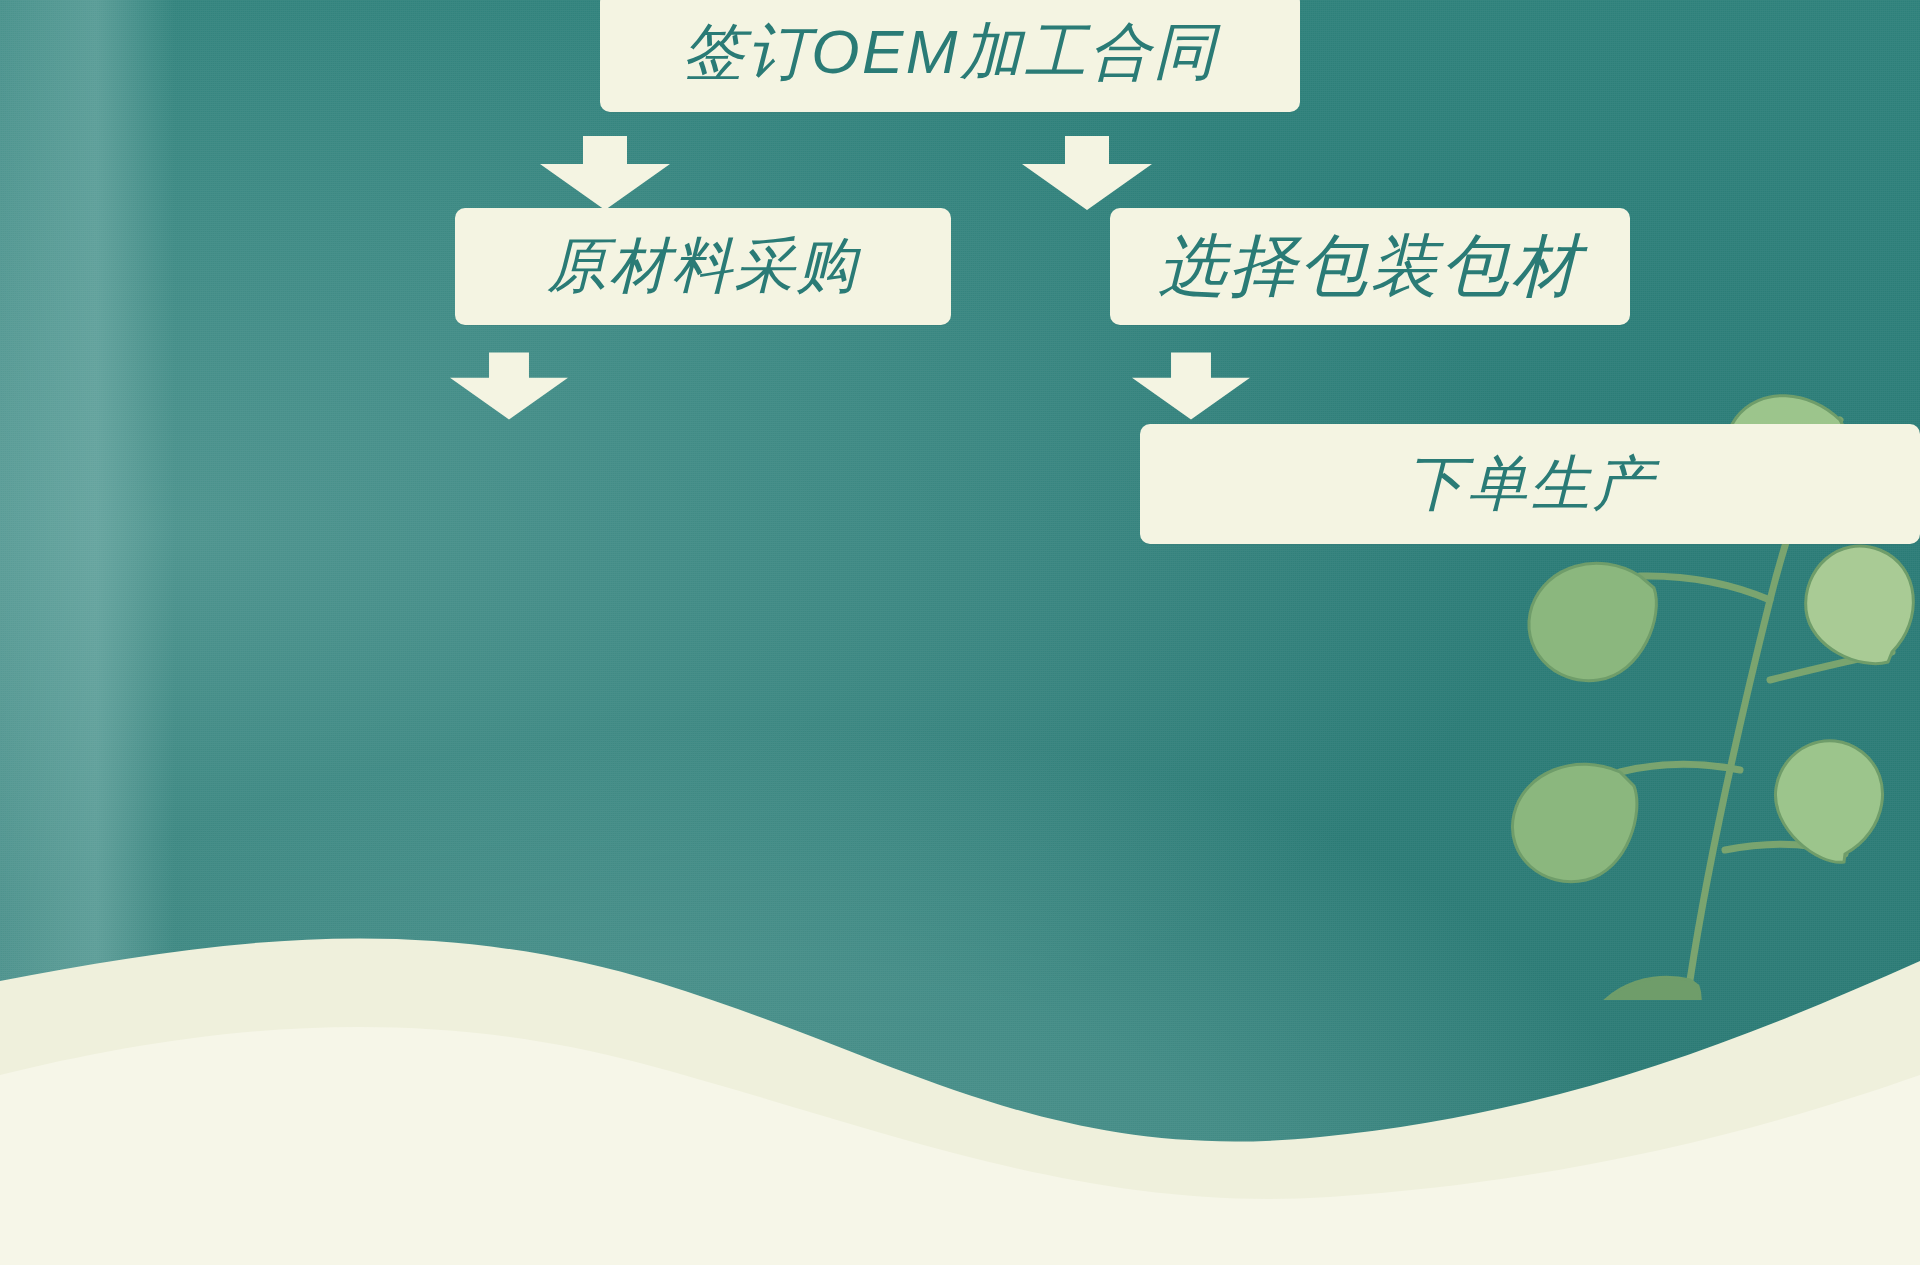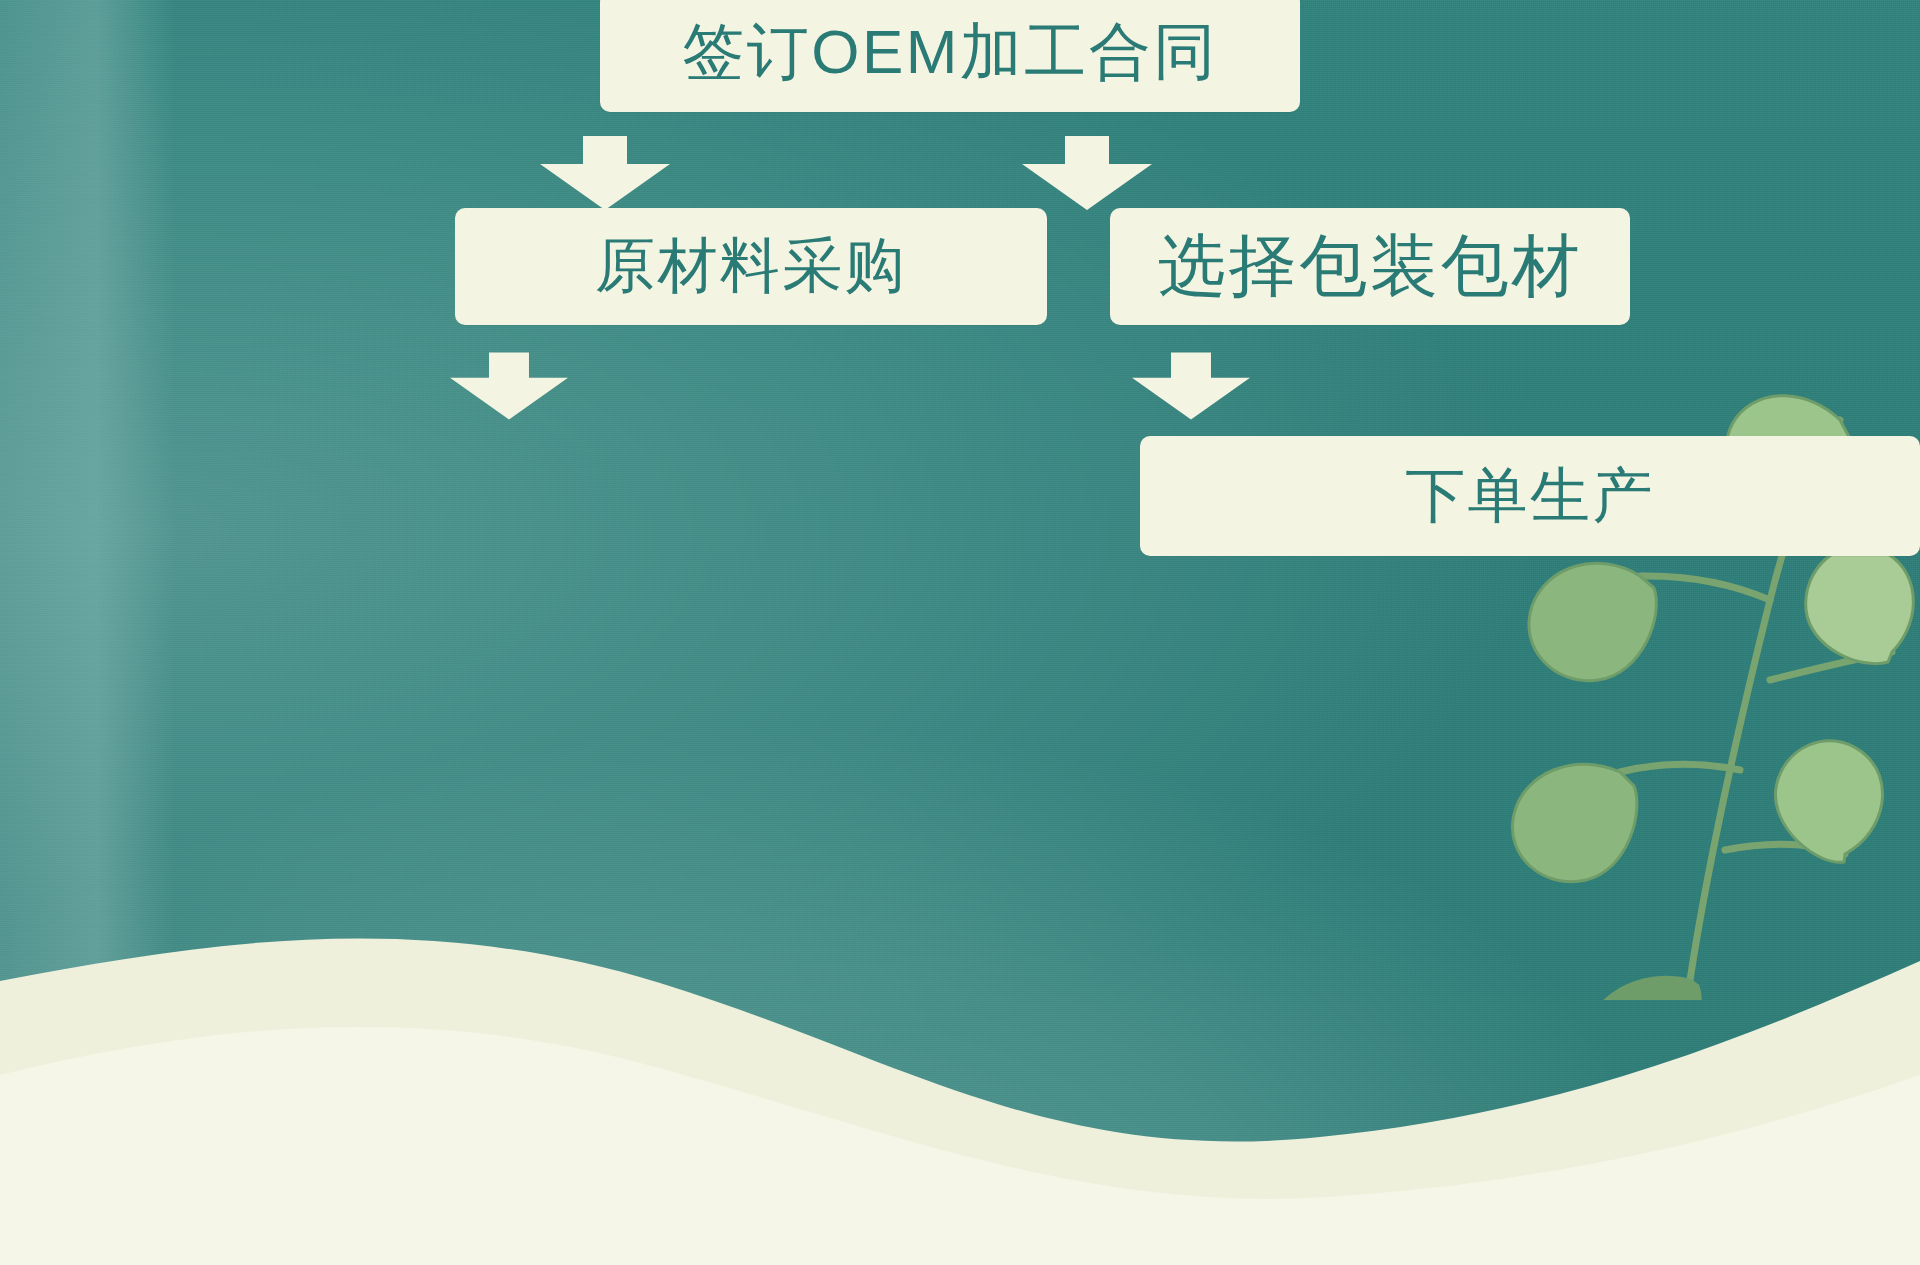--- a/index.html
+++ b/index.html
@@ -7,20 +7,21 @@
     padding: 0;
     background: #2a7b76;
   }
   #poster {
     position: relative;
     width: 1920px;
     height: 1265px;
     overflow: hidden;
     background: #a16207;
     font-family: "Liberation Sans", "DejaVu Sans", sans-serif;
+    font-style: italic;
   }
 
   
   .bg-base {
     position: absolute;
     inset: 0;
     background:
       radial-gradient(120% 80% at 8% 42%, rgba(106,168,162,0.55) 0%, rgba(106,168,162,0.28) 32%, rgba(42,123,118,0) 60%),
       linear-gradient(180deg, #2d807a 0%, #2a7b76 45%, #2b7a74 100%);
   }
@@ -88,24 +89,24 @@
     align-items: center;
     justify-content: center;
     color: #2a7b76;
     letter-spacing: 0.04em;
     white-space: nowrap;
     box-shadow: 0 1px 0 rgba(0,0,0,0.04);
   }
 
   
   #node-contract   { left: 600px;  top: -8px;   width: 700px;  height: 120px; font-size: 62px; }
-  #node-material   { left: 455px;  top: 208px;  width: 592px;  height: 117px; font-size: 60px; }
+  #node-material   { left: 455px;  top: 208px;  width: 496px;  height: 117px; font-size: 60px; }
   #node-packaging  { left: 1110px; top: 208px;  width: 520px;  height: 117px; font-size: 68px; }
   #node-confirm    { left: 175px;  top: 424px;  width: 756px;  height: 120px; font-size: 60px; }
-  #node-order      { left: 1140px; top: 424px;  width: 780px;  height: 120px; font-size: 60px; margin-top: 12px; }
+  #node-order      { left: 1140px; top: 424px;  width: 780px;  height: 120px; font-size: 60px; }
 
   .arrow {
     position: absolute;
     width: 0;
     height: 0;
   }
   .arrow svg { display: block; }
 
   #arrow-contract-material  { left: 540px;  top: 136px; }
   #arrow-contract-packaging { left: 1022px; top: 136px; }

